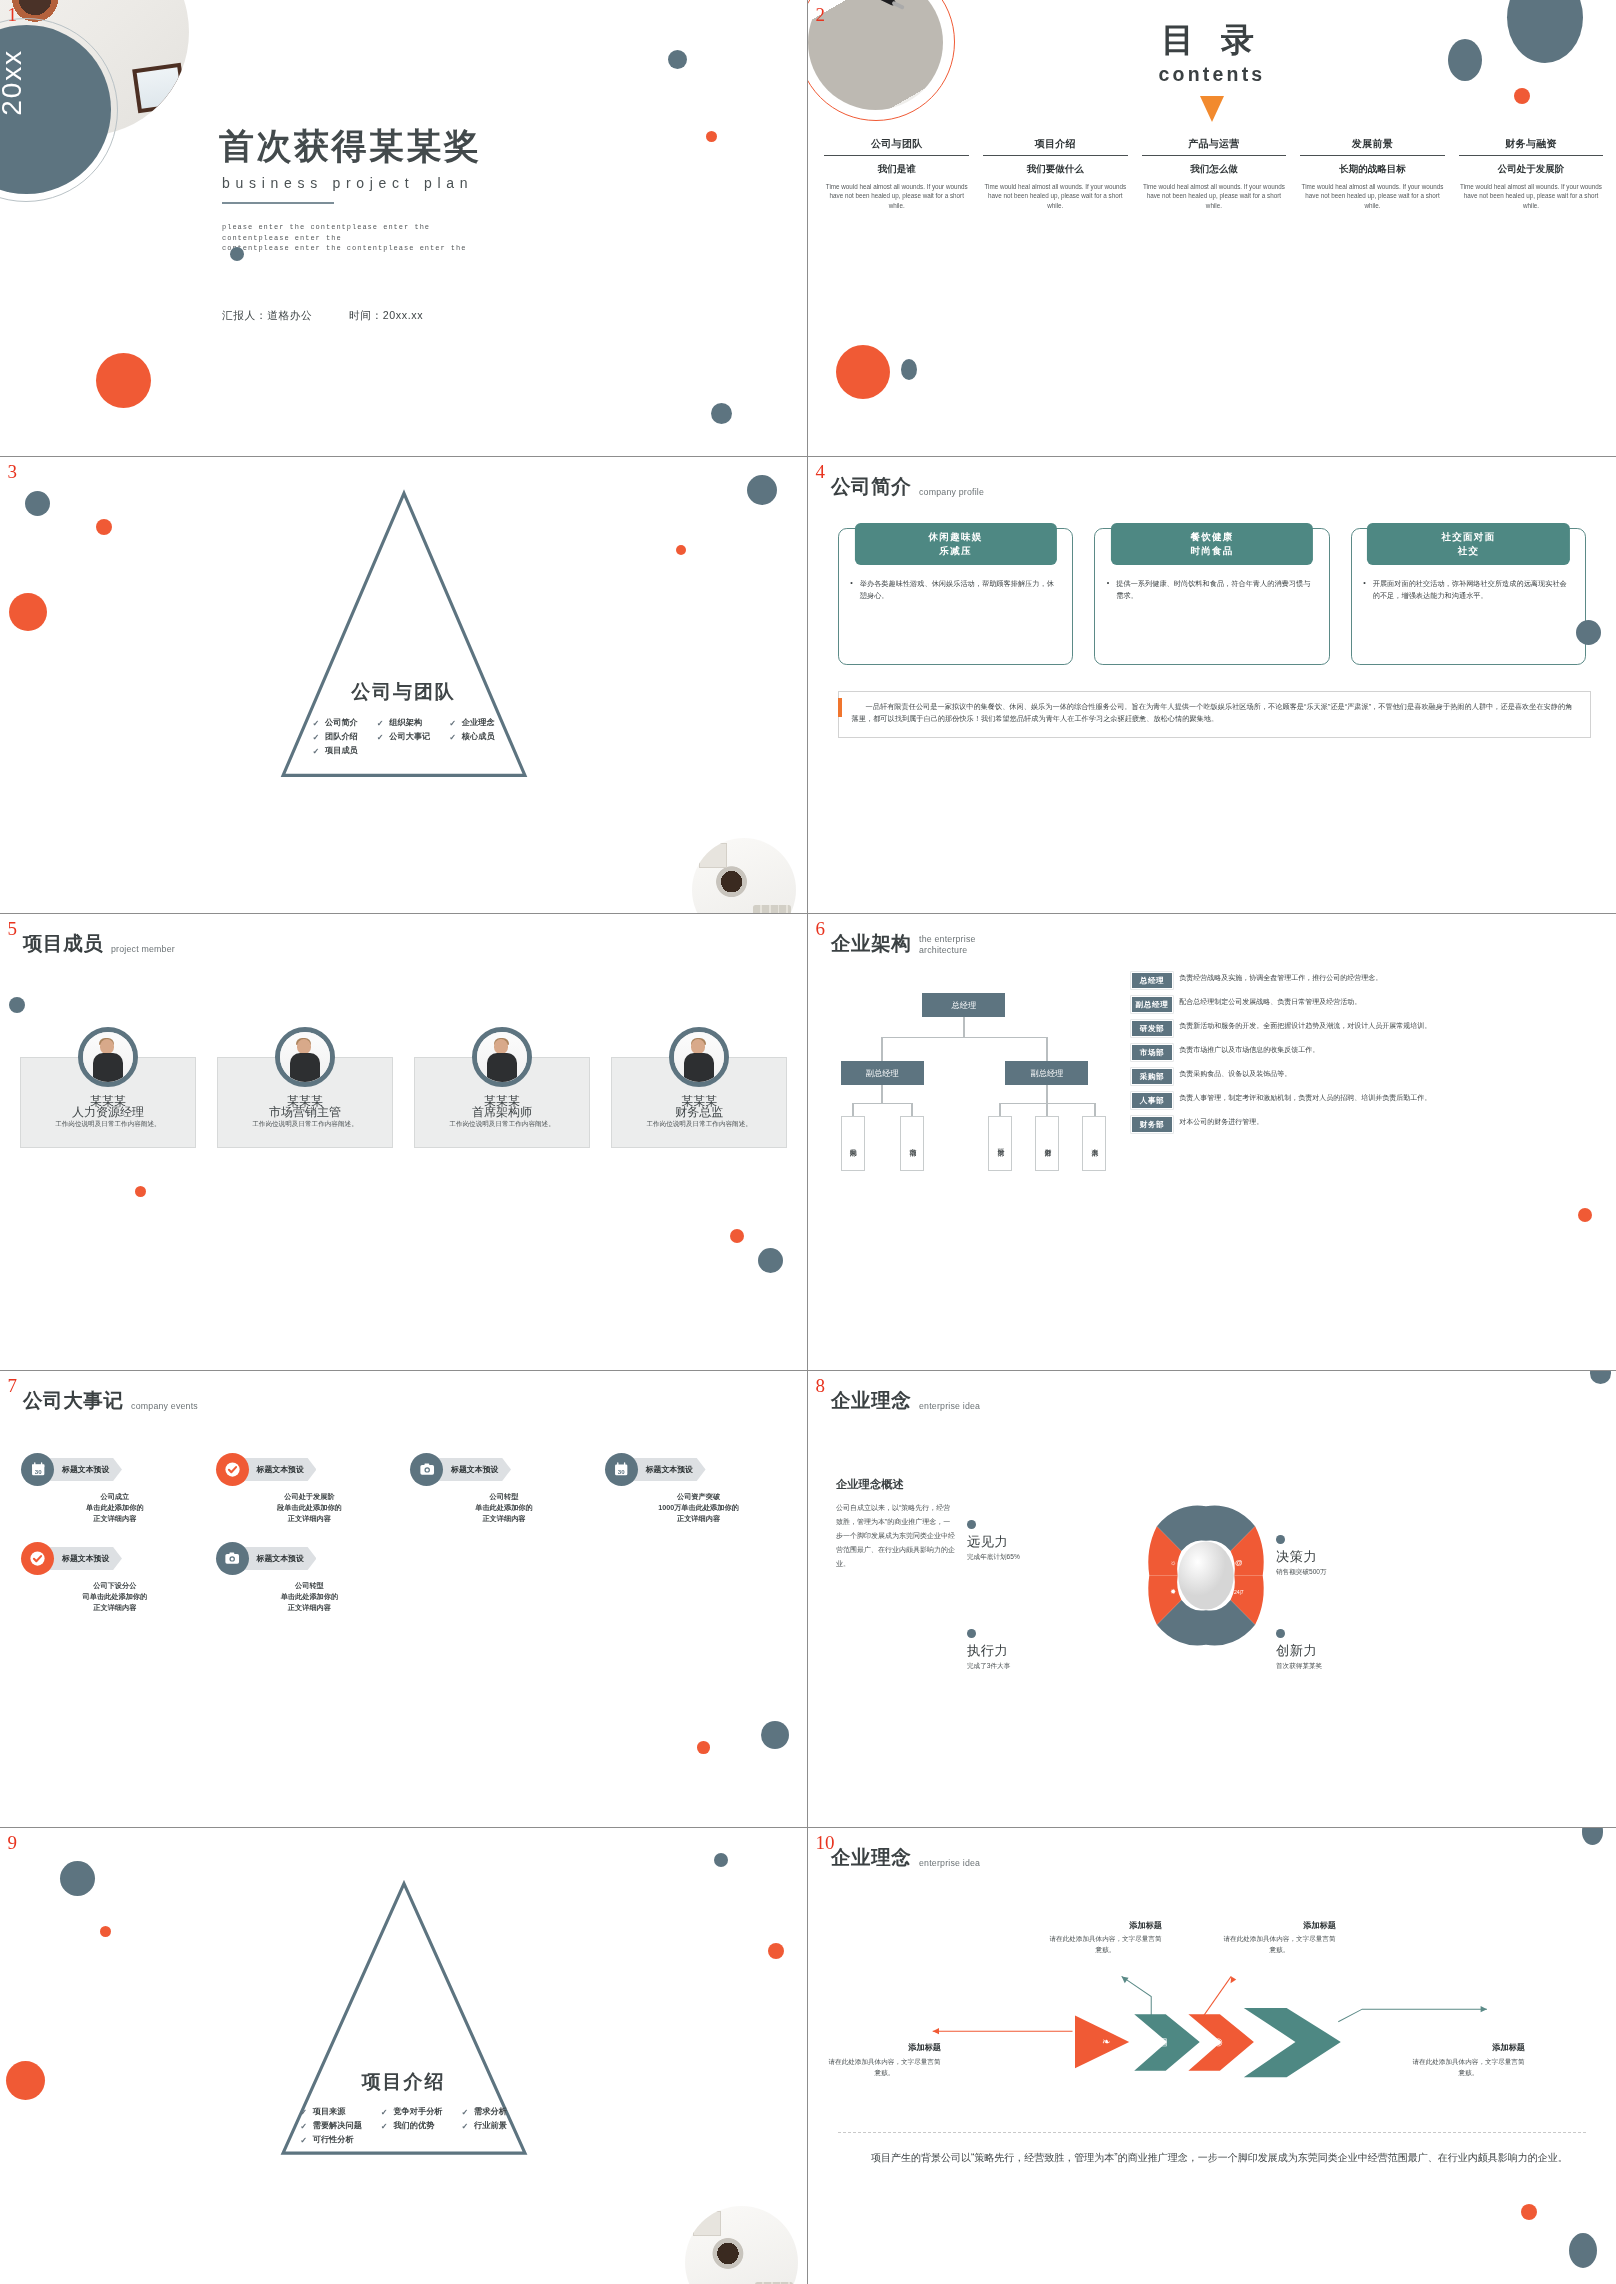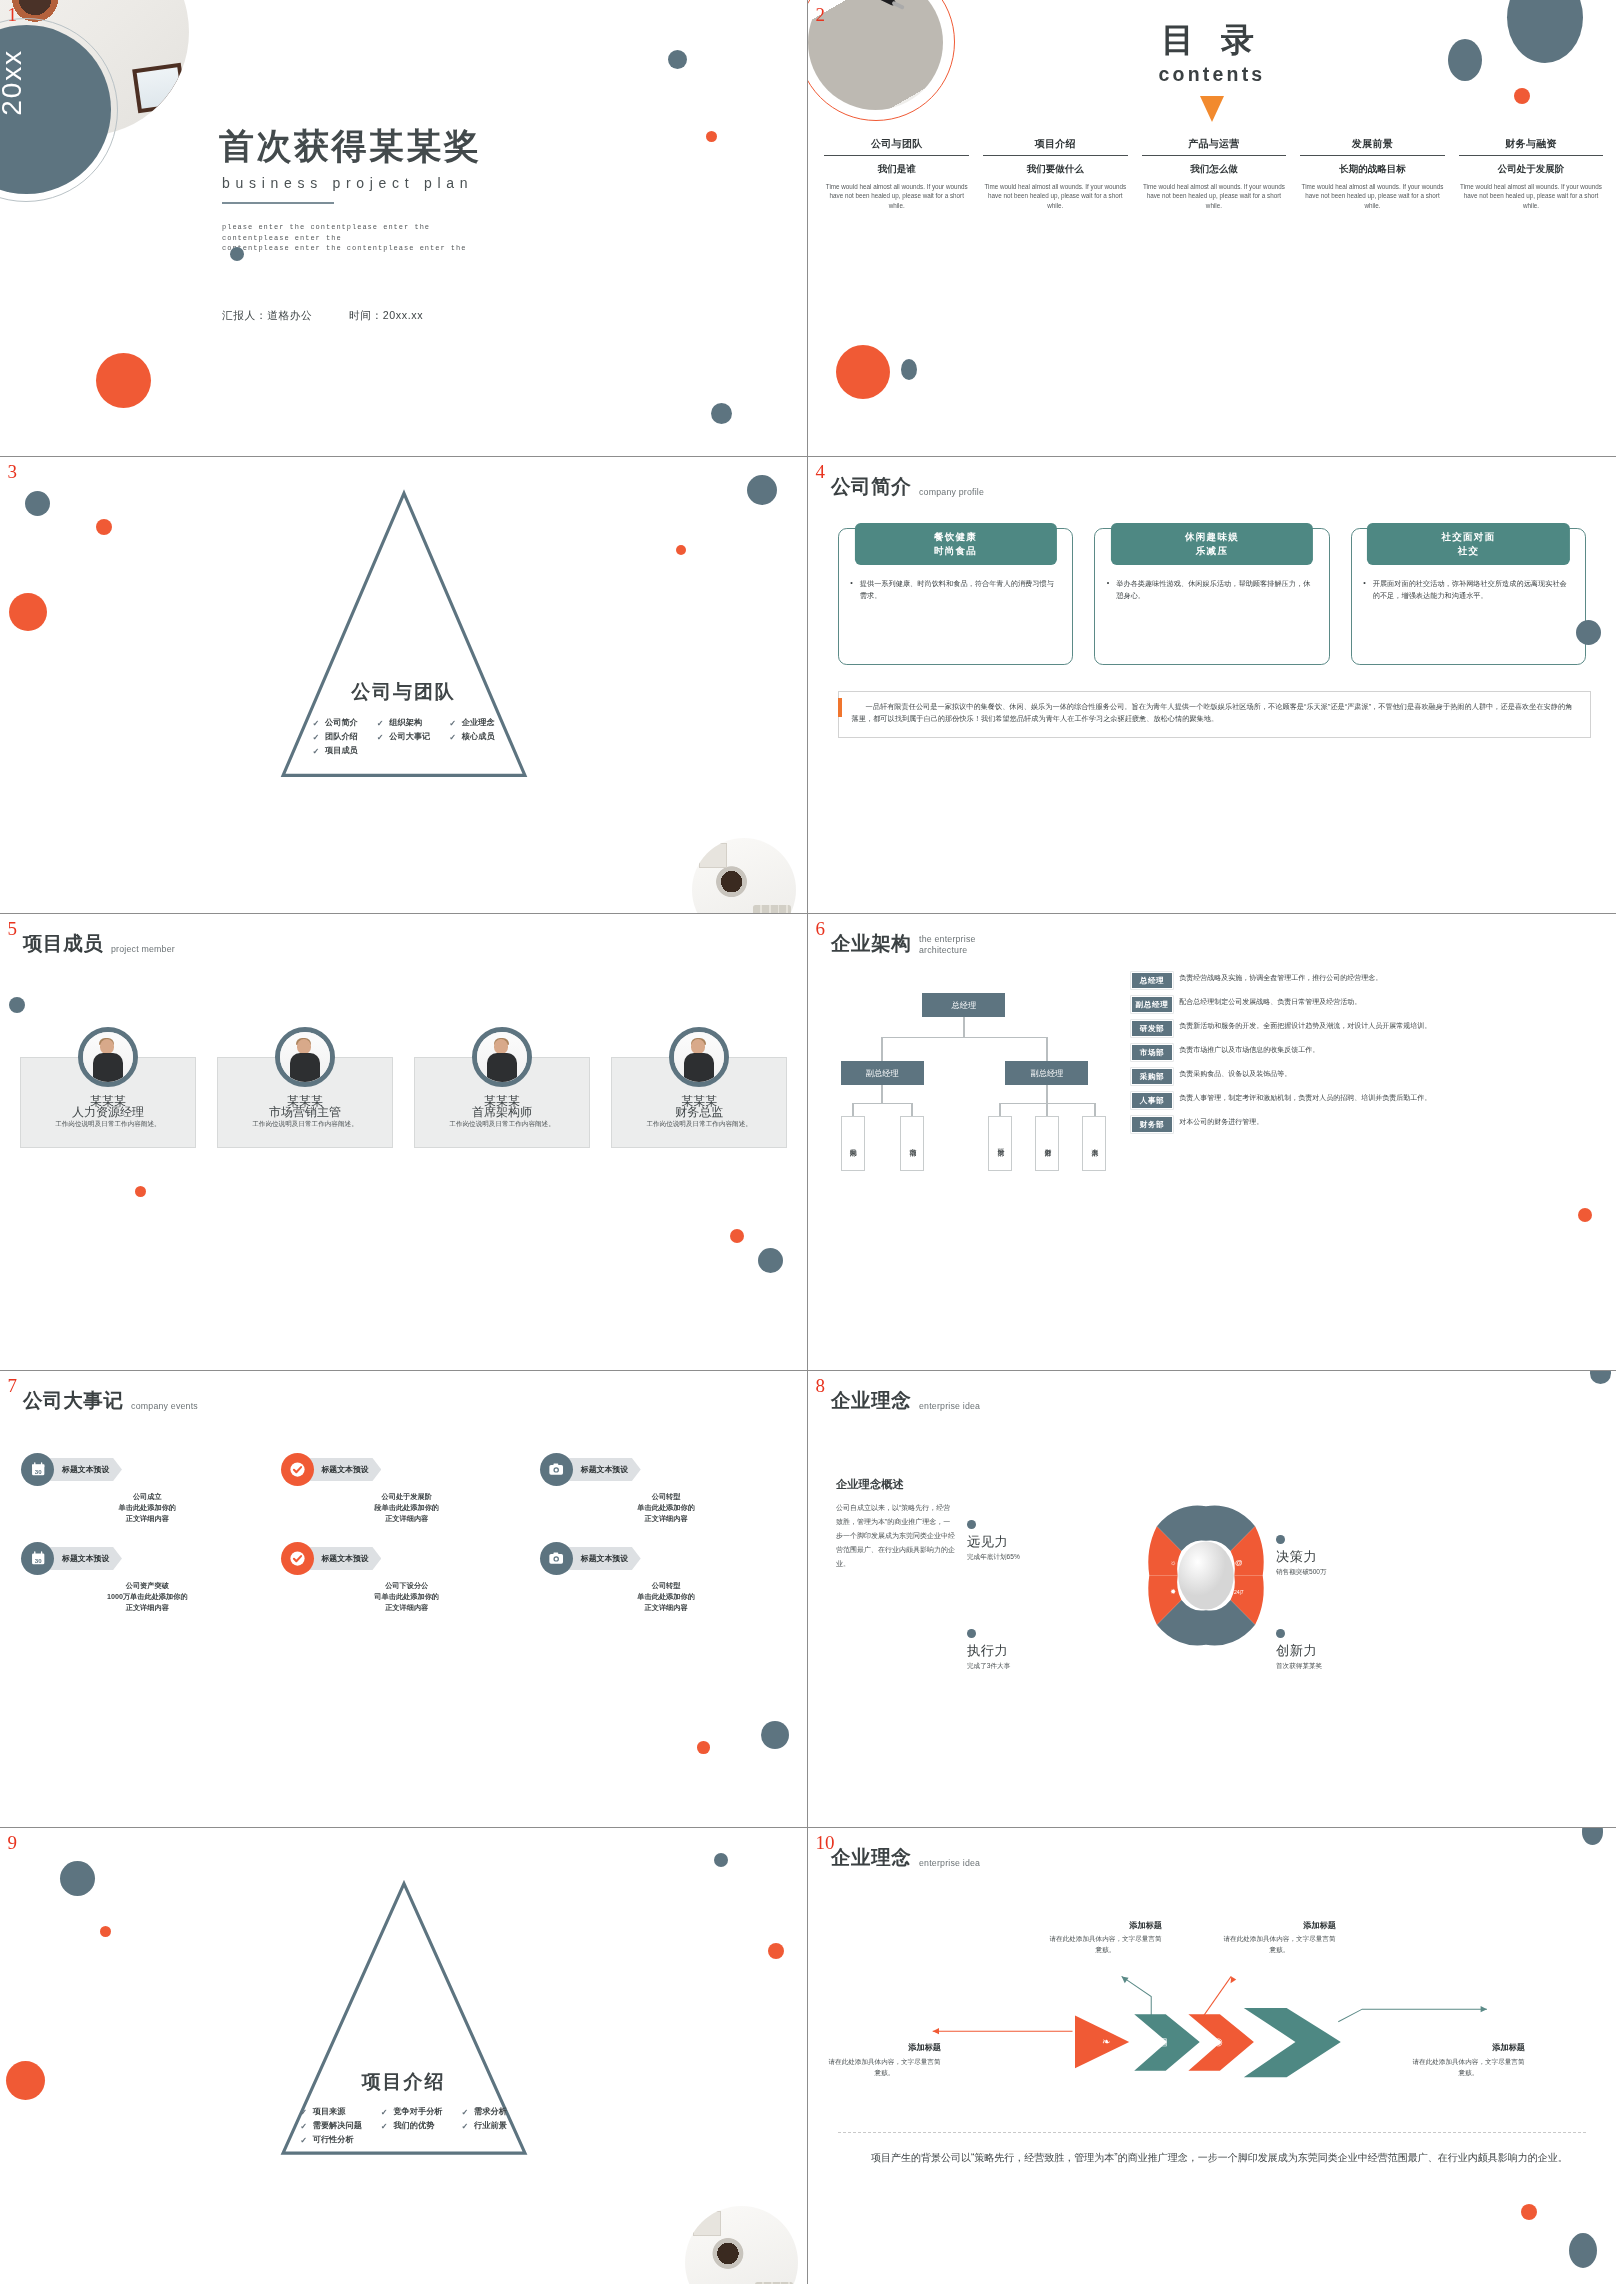--- a/index.html
+++ b/index.html
@@ -111,21 +111,21 @@
   .obw { position:absolute; background:#fff; border:0.6px solid #c8cccd; color:#3f4547; font-size:7px;
       writing-mode:vertical-rl; display:flex; align-items:center; justify-content:center; letter-spacing:0.6px;}
   .ln { position:absolute; background:#b9bec0; }
   .s6-list { position:absolute; left:323px; right:8.8px; top:58px; }
   .s6-item { display:flex; align-items:flex-start; gap:6.3px; margin-bottom:7px; }
   .s6-tag { flex:0 0 42px; background:#5d7480; border:1.3px solid #fff; box-shadow:0 0 0 0.6px #d8dbdc;
       color:#fff; font-size:7.6px; font-weight:bold; text-align:center; padding:2.5px 0; letter-spacing:0.6px;}
   .s6-desc { font-size:7px; line-height:10.7px; color:#3f4547; padding-top:1.3px; }
 
   
-  .s7-grid { position:absolute; left:21.4px; right:15px; top:82px; display:grid; grid-template-columns:repeat(3,1fr); row-gap:17.6px; column-gap:7.6px; }
+  .s7-grid { position:absolute; left:21.4px; right:15px; top:82px; display:grid; grid-template-columns:repeat(4,1fr); row-gap:17.6px; column-gap:7.6px; }
   .s7-cell { position:relative; }
   .s7-top { display:flex; align-items:center; }
   .s7-ic { width:33px; height:33px; border-radius:50%; display:flex; align-items:center; justify-content:center; color:#fff; flex:0 0 33px; z-index:2;}
   .s7-ic.t { background:#5d7480; } .s7-ic.o { background:#f05a35; }
   .s7-chev { position:relative; margin-left:-8.8px; height:23px; background:#dde0e3; display:flex; align-items:center;
       padding-left:16.4px; padding-right:12.6px; font-size:7.9px; font-weight:bold; color:#2f3537;
       clip-path:polygon(0 0, calc(100% - 8.8px) 0, 100% 50%, calc(100% - 8.8px) 100%, 0 100%); }
   .s7-txt { margin-top:6.3px; text-align:center; font-size:7.2px; font-weight:bold; color:#3f4547; line-height:10.7px; padding:0 7.6px;}
 
   
@@ -290,34 +290,34 @@
 
   <div class="slide">
     <div class="snum">4</div>
     <div class="hd">
       <div class="zh">公司简介</div>
       <div class="en">company profile</div>
     </div>
     <div class="dot teal" style="right:15px;top:163px;width:25px;height:25px;"></div>
     <div class="s4-cards">
       <div class="s4-card">
+        <div class="cap" style="white-space:pre-line;">休闲趣味娱
+乐减压</div>
+        <div class="body">
+            <ul>
+              <li>举办各类趣味性游戏、休闲娱乐活动，帮助顾客排解压力，休憩身心。</li>
+            </ul>
+          </div>
+      </div>
+      <div class="s4-card">
         <div class="cap" style="white-space:pre-line;">餐饮健康
 时尚食品</div>
         <div class="body">
             <ul>
               <li>提供一系列健康、时尚饮料和食品，符合年青人的消费习惯与需求。</li>
-            </ul>
-          </div>
-      </div>
-      <div class="s4-card">
-        <div class="cap" style="white-space:pre-line;">休闲趣味娱
-乐减压</div>
-        <div class="body">
-            <ul>
-              <li>举办各类趣味性游戏、休闲娱乐活动，帮助顾客排解压力，休憩身心。</li>
             </ul>
           </div>
       </div>
       <div class="s4-card">
         <div class="cap" style="white-space:pre-line;">社交面对面
 社交</div>
         <div class="body">
             <ul>
               <li>开展面对面的社交活动，弥补网络社交所造成的远离现实社会的不足，增强表达能力和沟通水平。</li>
             </ul>

